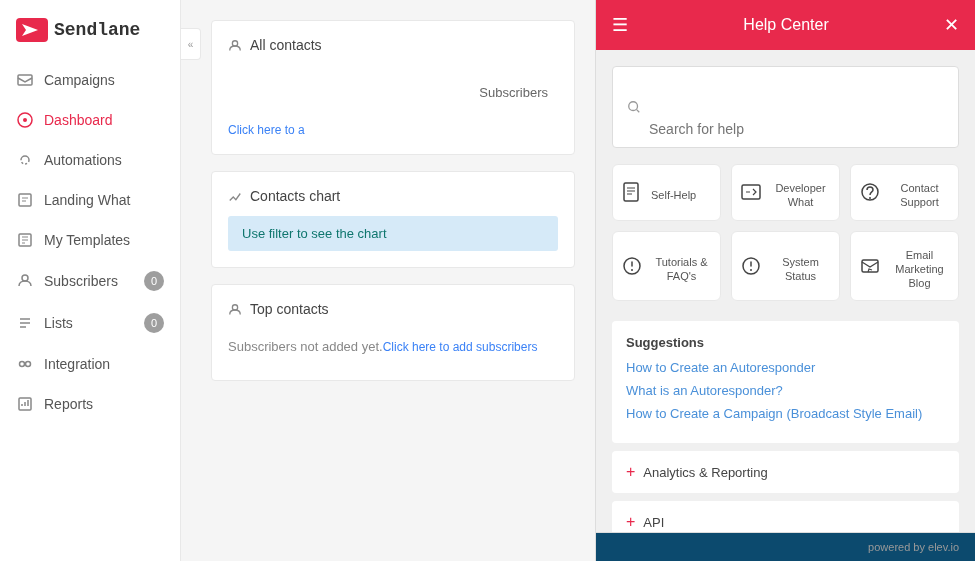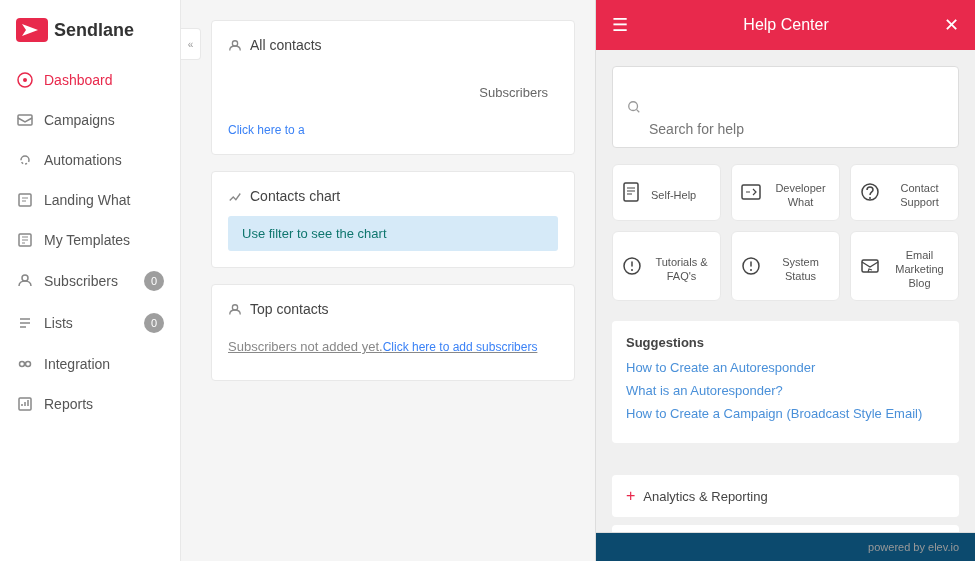--- a/index.html
+++ b/index.html
@@ -13,20 +13,21 @@
       display: flex;
       flex-direction: column;
       flex-shrink: 0;
       height: 561px;
     }
     .sidebar-logo {
       padding: 18px 16px;
       display: flex;
       align-items: center;
       gap: 6px;
+      font-family: Liberation Mono, monospace;
     }
     .logo-icon {
       width: 32px;
       height: 24px;
     }
     .logo-text {
       font-size: 18px;
       font-weight: 600;
       color: #333;
     }
@@ -120,21 +121,20 @@
       background: #d6eaf8;
       color: #0f766e;
       padding: 10px 14px;
       font-size: 13px;
       border-radius: 3px;
     }
     .top-contacts-msg {
       font-size: 13px;
       color: #888;
       padding: 10px 0;
-      text-decoration: underline;
     }
 
     
     .help-panel {
       width: 380px;
       background: #f0f0f0;
       display: flex;
       flex-direction: column;
       height: 561px;
       flex-shrink: 0;
@@ -211,21 +211,21 @@
     .help-icon-card .icon-label {
       font-size: 11px;
       color: #555;
       text-align: center;
       line-height: 1.3;
     }
     .suggestions-section {
       background: #fff;
       border-radius: 4px;
       padding: 14px;
-      margin-bottom: 32px;
+      margin-bottom: 8px;
     }
     .suggestions-title {
       font-size: 13px;
       font-weight: 600;
       color: #444;
       margin-bottom: 10px;
     }
     .suggestion-link {
       display: block;
       font-size: 13px;
@@ -266,37 +266,37 @@
 
 <aside class="sidebar">
   <div class="sidebar-logo">
     <svg class="logo-icon" viewBox="0 0 32 24" fill="none" xmlns="http://www.w3.org/2000/svg">
       <rect width="32" height="24" rx="4" fill="#e8294c"></rect>
       <polygon points="6,6 22,12 6,18 10,12" fill="white"></polygon>
     </svg>
     <span class="logo-text">Sendlane</span>
   </div>
   <nav class="sidebar-nav">
+    <div class="nav-item">
+      <span class="nav-icon">
+        <svg width="16" height="16" viewBox="0 0 16 16" fill="none">
+            <rect x="1" y="3" width="14" height="10" rx="1" stroke="#888" stroke-width="1.5"></rect>
+            <path d="M1 6l7 4 7-4" stroke="#888" stroke-width="1.5"></path>
+          </svg>
+      </span>
+      <span>Campaigns</span>
+    </div>
     <div class="nav-item active">
       <span class="nav-icon">
         <svg width="16" height="16" viewBox="0 0 16 16" fill="none">
             <circle cx="8" cy="8" r="7" stroke="#e8294c" stroke-width="1.5"></circle>
             <circle cx="8" cy="8" r="2" fill="#e8294c"></circle>
           </svg>
       </span>
       <span>Dashboard</span>
-    </div>
-    <div class="nav-item">
-      <span class="nav-icon">
-        <svg width="16" height="16" viewBox="0 0 16 16" fill="none">
-            <rect x="1" y="3" width="14" height="10" rx="1" stroke="#888" stroke-width="1.5"></rect>
-            <path d="M1 6l7 4 7-4" stroke="#888" stroke-width="1.5"></path>
-          </svg>
-      </span>
-      <span>Campaigns</span>
     </div>
     <div class="nav-item">
       <span class="nav-icon">
         <svg width="16" height="16" viewBox="0 0 16 16" fill="none">
             <path d="M4 8a4 4 0 1 1 8 0" stroke="#888" stroke-width="1.5" fill="none"></path>
             <path d="M12 8a4 4 0 0 1-8 0" stroke="#888" stroke-width="1.5" fill="none" stroke-dasharray="2 2"></path>
           </svg>
       </span>
       <span>Automations</span>
     </div>

